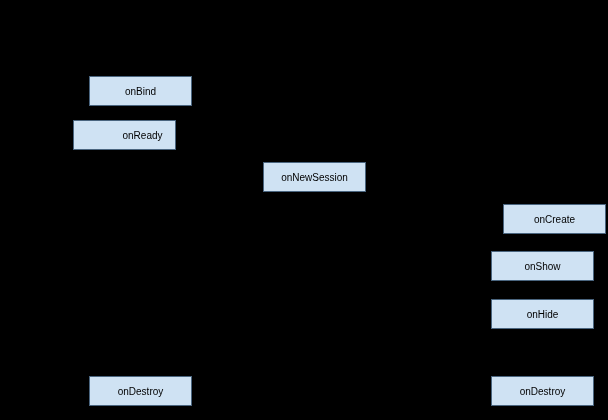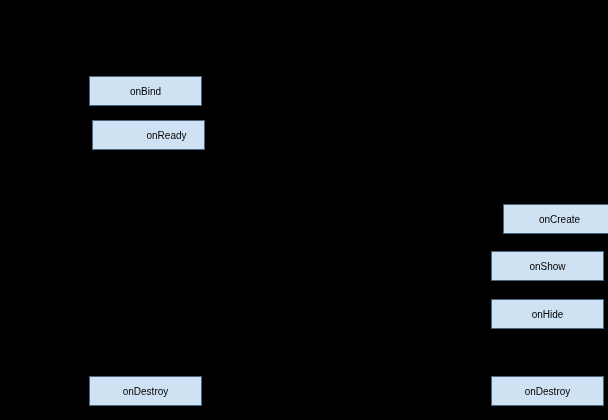--- a/index.html
+++ b/index.html
@@ -14,50 +14,51 @@
     overflow: hidden;
   }
   .diagram {
     position: relative;
     width: 608px;
     height: 420px;
     background: #000000;
   }
   .node {
     position: absolute;
-    width: 113px;
+    width: 103px;
     height: 30px;
     box-sizing: border-box;
     background: #cfe2f3;
     border: 1px solid #4a657f;
     color: #000000;
     font-size: 10px;
     display: flex;
     align-items: center;
     justify-content: center;
     text-align: center;
     white-space: nowrap;
   }
   .pos-onbind      { left: 89px;  top: 76px;  }
-  .pos-onready     { left: 92px;  top: 120px; padding-left: 36px; }
+  .pos-onready     { left: 73px;  top: 120px; padding-left: 36px; }
   .pos-onnewsession{ left: 263px; top: 162px; }
   .pos-oncreate    { left: 491px; top: 204px; margin-left: 12px; }
   .pos-onshow      { left: 491px; top: 251px; }
   .pos-onhide      { left: 491px; top: 299px; }
   .pos-onshutdown  { left: 89px;  top: 376px; }
   .pos-ondestroy   { left: 491px; top: 376px; }
 </style>
 </head>
 <body>
 
 <div class="diagram">
   <div class="node pos-onbind">onBind</div>
 
   <div class="node pos-onready">onReady</div>
 
+  <div class="node pos-onnewsession">onNewSession</div>
 
   <div class="node pos-oncreate">onCreate</div>
 
   <div class="node pos-onhide">onHide</div>
 
   <div class="node pos-onshow">onShow</div>
 
   <div class="node pos-onshutdown">onDestroy</div>
 
   <div class="node pos-ondestroy">onDestroy</div>

